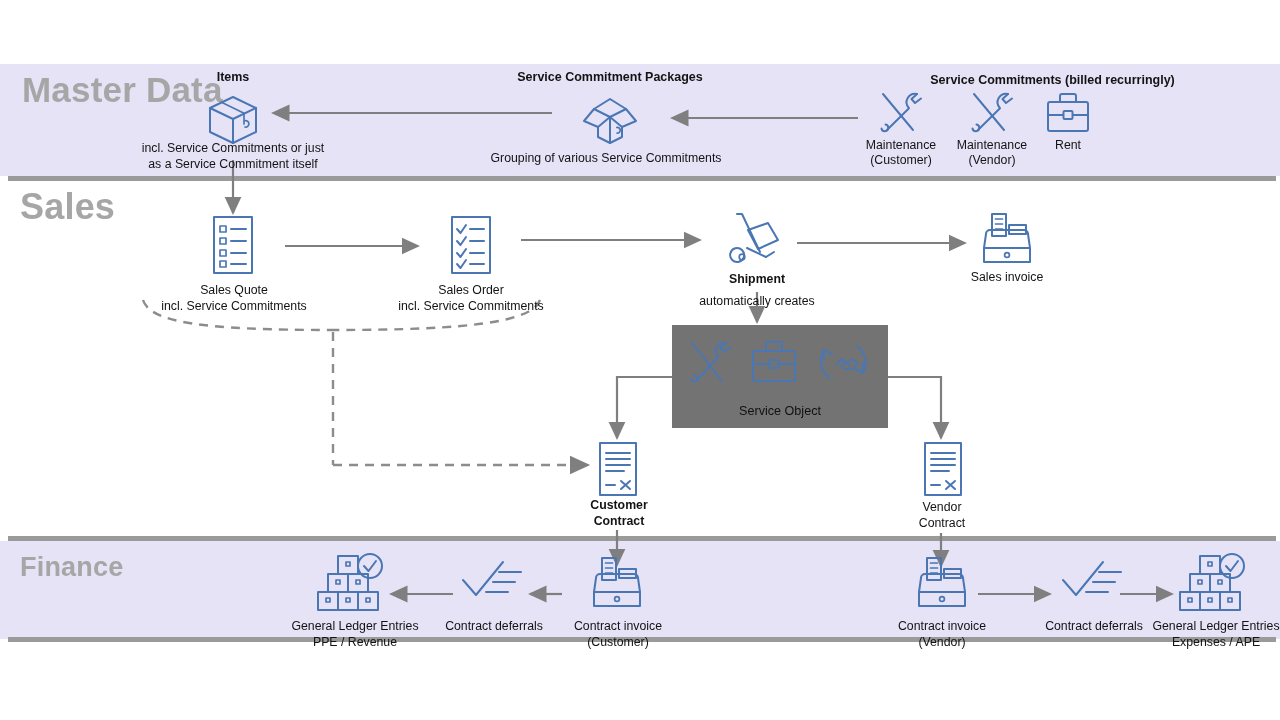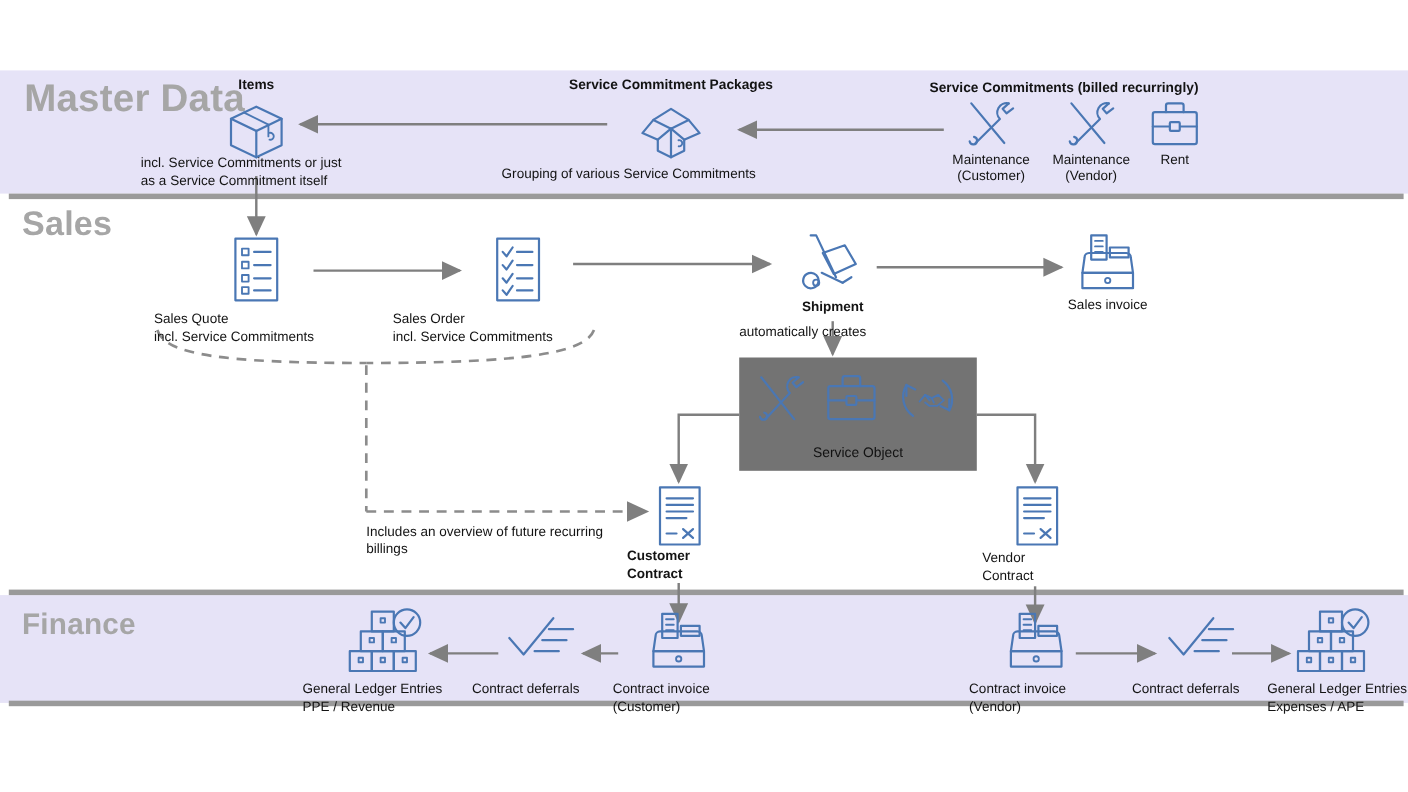--- a/index.html
+++ b/index.html
@@ -8,29 +8,29 @@
 
   .band{position:absolute;left:0;width:1280px;}
   .band-master{top:64px;height:112px;background:#e6e3f7;}
   .band-sales{top:180px;height:344px;background:#ffffff;}
   .band-finance{top:541px;height:98px;background:#e6e3f7;}
 
   .divider{position:absolute;left:8px;width:1268px;height:5px;background:#9a9a9a;}
 
   .band-title{position:absolute;font-weight:bold;color:#a6a6a6;letter-spacing:.2px;}
   .band-title.master{left:22px;top:70px;font-size:35px;}
-  .band-title.sales{left:20px;top:186px;font-size:31px;}
+  .band-title.sales{left:20px;top:186px;font-size:36px;}
   .band-title.finance{left:20px;top:552px;font-size:27px;}
 
   .node{position:absolute;text-align:center;}
   .node .icon{display:block;margin:0 auto;}
   .lbl{font-size:12.3px;color:#131313;line-height:15px;white-space:nowrap;}
   .lbl.bold{font-weight:bold;font-size:12.5px;}
 
-  .cap{position:absolute;font-size:12.3px;color:#131313;line-height:16px;}
+  .cap{position:absolute;font-size:12.3px;color:#131313;line-height:16px;text-align:center;}
   .cap.left{text-align:left;}
 
   svg{display:block;overflow:visible;}
   .ln{stroke:#7f7f7f;stroke-width:2.2;fill:none;}
   .dash{stroke:#8c8c8c;stroke-width:2.4;fill:none;stroke-dasharray:9 7;}
   .arrowfill{fill:#7f7f7f;}
 
   .svcbox{position:absolute;left:672px;top:325px;width:216px;height:103px;background:#737373;}
   .svcbox .cap-inner{position:absolute;left:0;right:0;bottom:10px;text-align:center;font-size:12.6px;color:#111;}
 
@@ -265,24 +265,20 @@
       <path class="ico" d="M14 13 L38 13 M14 19 L38 19 M14 25 L38 25 M14 31 L32 31"></path>
       <path class="ico" d="M14 45 L23 45"></path>
       <path class="ico" d="M29 41 L38 49 M38 41 L29 49"></path>
     </svg>
   </div>
   <div class="cap" style="left:893px;top:499px;width:98px;">
     <div>Vendor</div>
     <div>Contract</div>
   </div>
 
-  <div class="cap left" style="left:333px;top:475px;width:250px;">
-    <div>Includes an overview of future recurring</div>
-    <div>billings</div>
-  </div>
 
   <div class="node" style="left:316px;top:552px;width:70px;">
     <svg class="icon" width="72" height="60" viewBox="0 0 72 60">
       <rect class="ico" x="22" y="4" width="20" height="18"></rect>
       <rect class="ico" x="12" y="22" width="20" height="18"></rect>
       <rect class="ico" x="32" y="22" width="20" height="18"></rect>
       <rect class="ico" x="2" y="40" width="20" height="18"></rect>
       <rect class="ico" x="22" y="40" width="20" height="18"></rect>
       <rect class="ico" x="42" y="40" width="20" height="18"></rect>
       <rect class="ico-thin" x="30" y="10" width="4" height="4"></rect>

